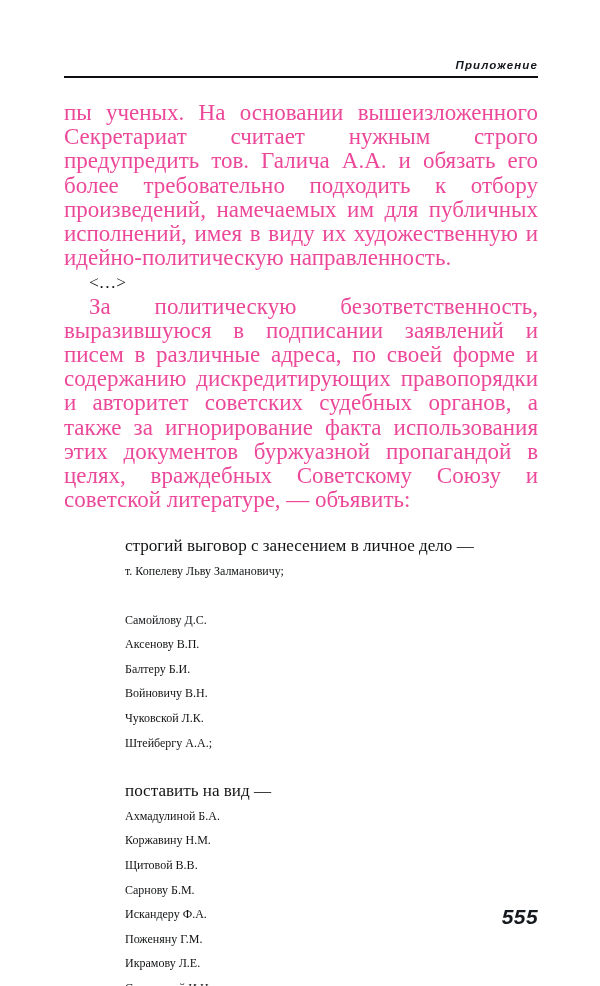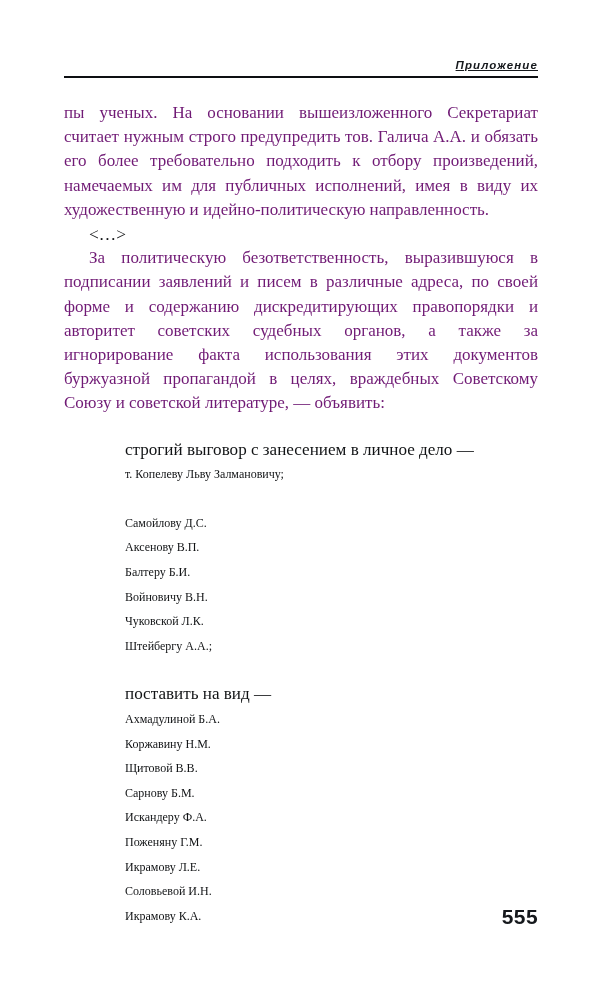--- a/index.html
+++ b/index.html
@@ -28,45 +28,44 @@
   .runhead-title {
     display: block;
     text-align: right;
     font-family: "Liberation Sans", "DejaVu Sans", sans-serif;
     font-style: italic;
     font-weight: bold;
     font-size: 11.5px;
     letter-spacing: 1.1px;
     line-height: 14px;
     color: #15181c;
-    text-decoration: underline;
   }
   .runhead-rule {
     margin-top: 4px;
     height: 2px;
     background: #0d0f12;
     width: 100%;
   }
 
   
   .column {
     position: absolute;
     left: 64px;
     top: 101px;
     width: 474px;
   }
 
   p.body {
     margin: 0;
-    font-size: 17px;
+    font-size: 23px;
     line-height: 24.2px;
     text-align: justify;
     text-justify: inter-word;
     hyphens: manual;
-    color: #701a75;
+    color: #ec4899;
   }
   p.body.indent {
     text-indent: 25px;
   }
 
   .ellipsis-line {
     margin: 0;
     font-size: 17.4px;
     line-height: 24.2px;
     text-indent: 25px;
@@ -97,20 +96,21 @@
     color: #111315;
     white-space: nowrap;
   }
 
   
   .folio {
     position: absolute;
     right: 62px;
     top: 905px;
     font-family: "Liberation Sans", "DejaVu Sans", sans-serif;
+    font-style: italic;
     font-weight: bold;
     font-size: 21px;
     letter-spacing: 0.4px;
     color: #15181c;
   }
 </style>
 </head>
 <body>
 
 <div class="page">

